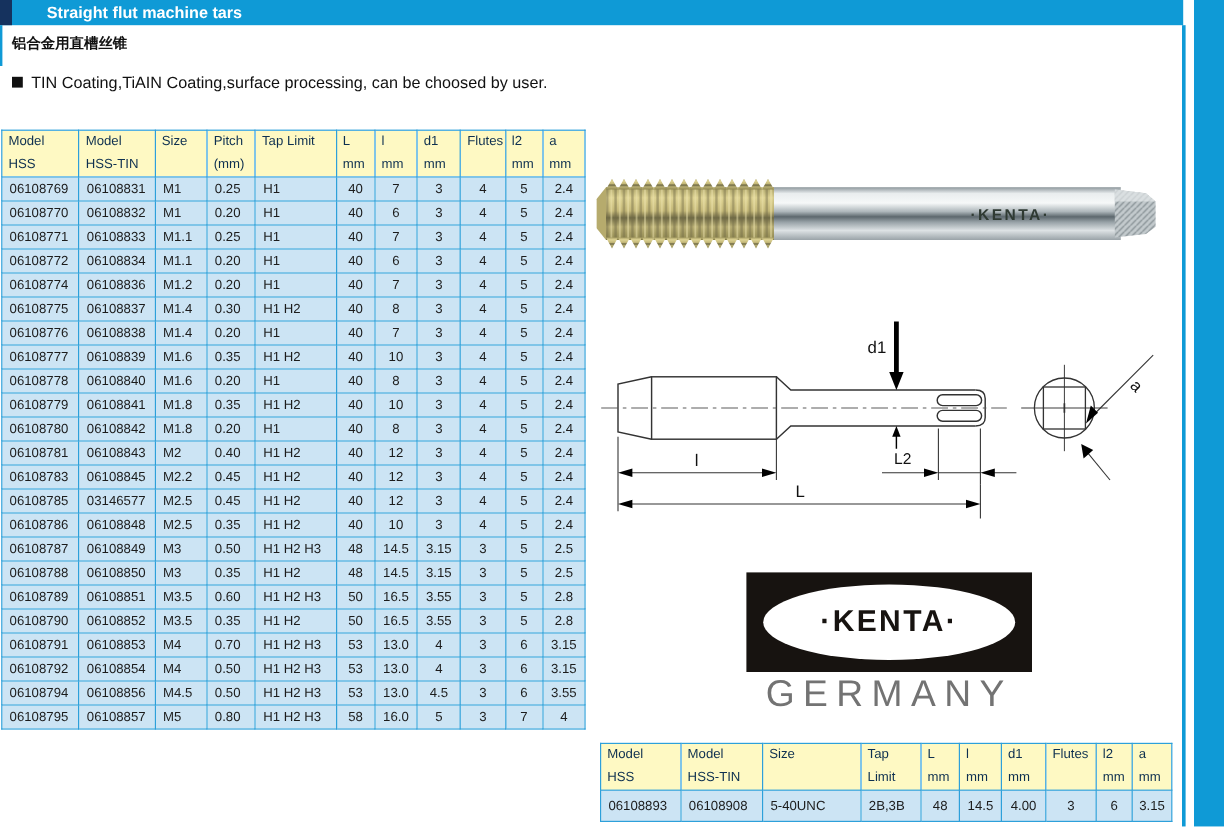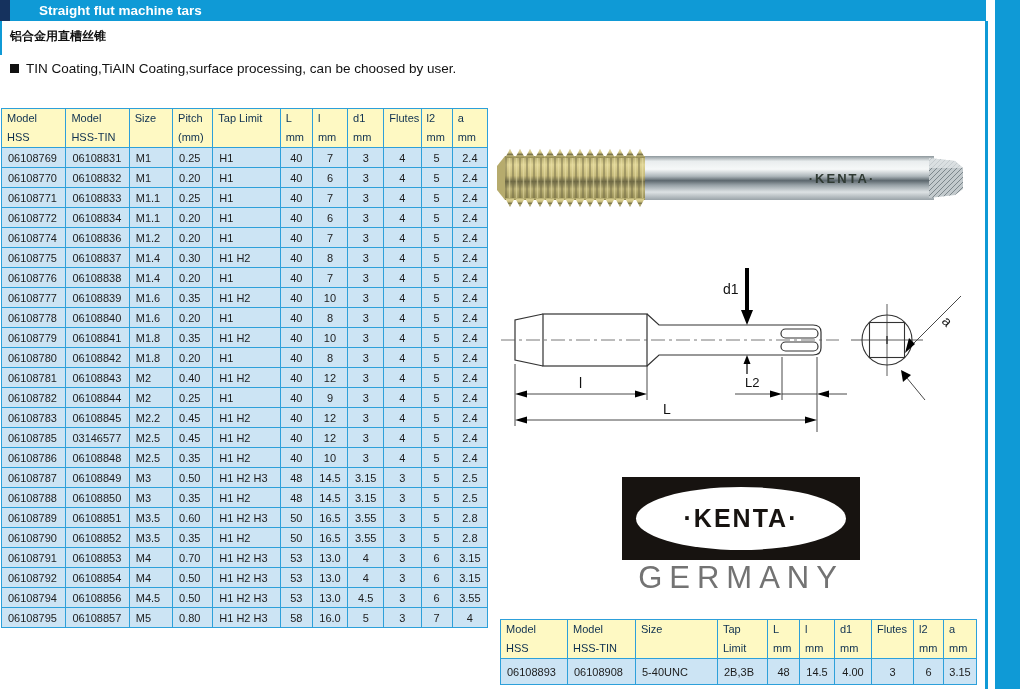--- a/index.html
+++ b/index.html
@@ -270,33 +270,20 @@
           <td class="l">0.40</td>
           <td class="l">H1 H2</td>
           <td class="c">40</td>
           <td class="c">12</td>
           <td class="c">3</td>
           <td class="c">4</td>
           <td class="c">5</td>
           <td class="c">2.4</td>
         </tr>
         <tr>
-          <td class="l">06108782</td>
-          <td class="l">06108844</td>
-          <td class="l">M2</td>
-          <td class="l">0.25</td>
-          <td class="l">H1</td>
-          <td class="c">40</td>
-          <td class="c">9</td>
-          <td class="c">3</td>
-          <td class="c">4</td>
-          <td class="c">5</td>
-          <td class="c">2.4</td>
-        </tr>
-        <tr>
           <td class="l">06108783</td>
           <td class="l">06108845</td>
           <td class="l">M2.2</td>
           <td class="l">0.45</td>
           <td class="l">H1 H2</td>
           <td class="c">40</td>
           <td class="c">12</td>
           <td class="c">3</td>
           <td class="c">4</td>
           <td class="c">5</td>

